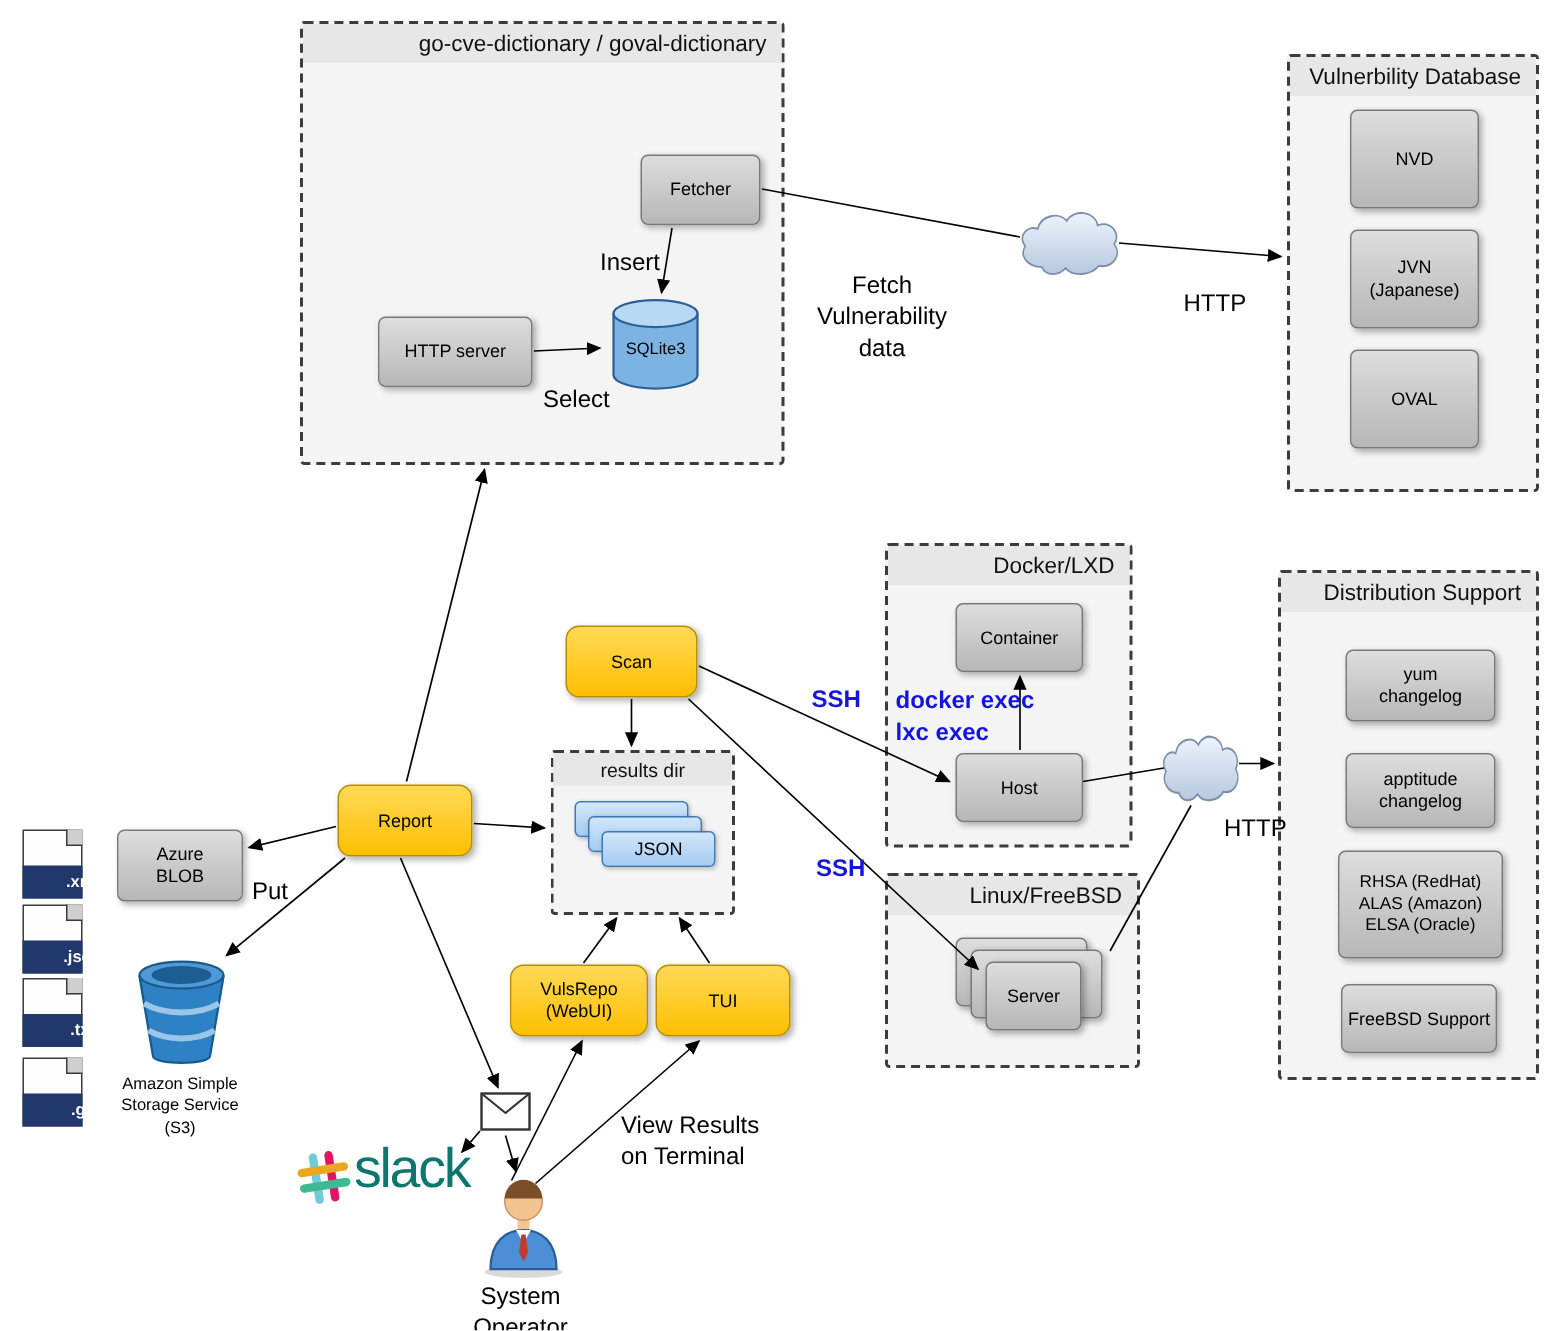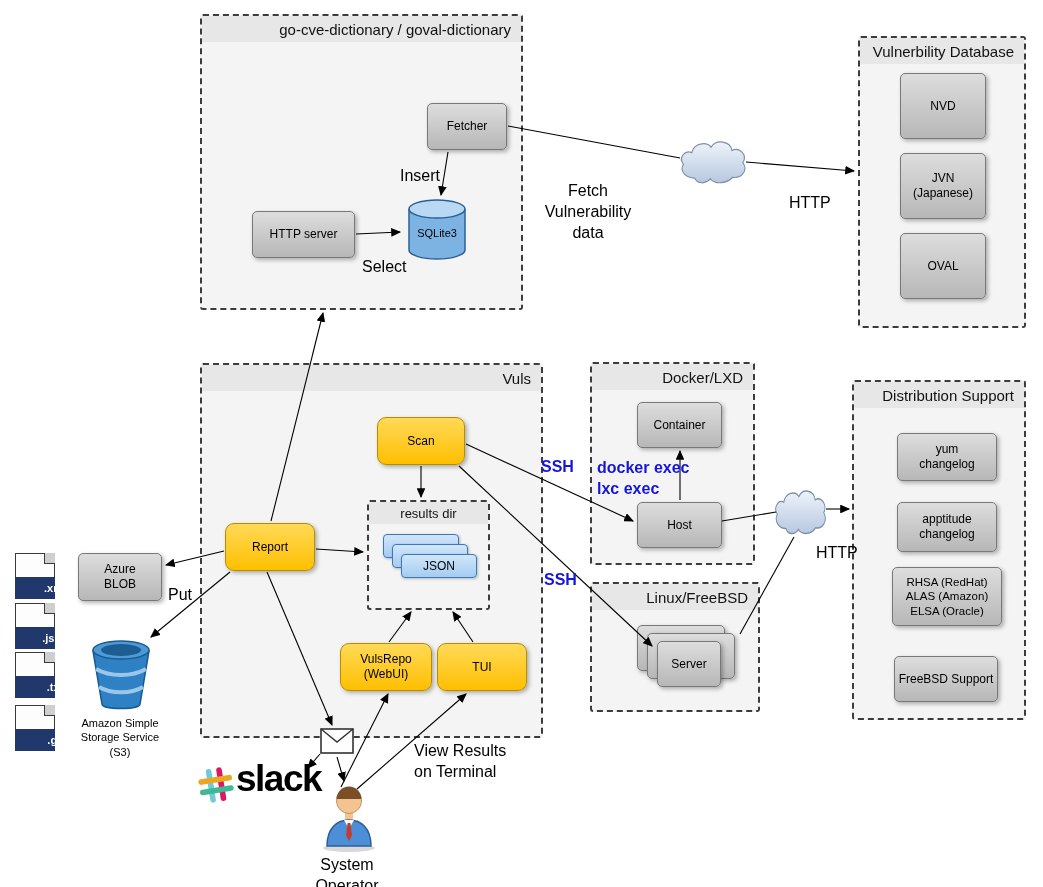--- a/index.html
+++ b/index.html
@@ -33,41 +33,38 @@
 
   .file { position:absolute; width:40px; height:46px; z-index:20; }
   .file .page { position:absolute; inset:0; background:#fdfdfd; border:1.5px solid #3a3a3a; }
   .file .fold { position:absolute; top:0; right:0; width:11px; height:11px;
                 background:#cfcfcf; border-left:1.5px solid #3a3a3a; border-bottom:1.5px solid #3a3a3a;
                 z-index:2; }
   .file .ext { position:absolute; left:0; right:0; bottom:0; height:22px; background:#20386b;
                color:#fff; display:flex; align-items:center; justify-content:center;
                font-size:11px; font-weight:bold; z-index:3;padding-left:40px; }
 
-  .slack-word { position:absolute; font-size:37px; font-weight:bold; color:#000000;
+  .slack-word { position:absolute; font-size:37px; font-weight:normal; color:#0f766e;
                 letter-spacing:-1.5px; z-index:20; }
 
   svg.overlay { position:absolute; left:0; top:0; z-index:50; pointer-events:none; }
 </style>
 </head>
 <body>
 
 <div class="canvas">
 
   <div class="container" style="left:200px;top:14px;width:323px;height:296px">
     <div class="c-title">go-cve-dictionary / goval-dictionary</div>
   </div>
 
   <div class="container" style="left:858px;top:36px;width:168px;height:292px">
     <div class="c-title">Vulnerbility Database</div>
   </div>
 
-  <div class="container" style="left:200px;top:363px;width:343px;height:375px">
-    <div class="c-title">Vuls</div>
-  </div>
 
   <div class="container" style="left:590px;top:362px;width:165px;height:203px">
     <div class="c-title">Docker/LXD</div>
   </div>
 
   <div class="container" style="left:590px;top:582px;width:170px;height:130px">
     <div class="c-title">Linux/FreeBSD</div>
   </div>
 
   <div class="container" style="left:852px;top:380px;width:174px;height:340px">
@@ -108,21 +105,21 @@
   <div class="node gray" style="left:637px;top:502px;width:85px;height:46px">Host</div>
 
   <div class="node gray" style="left:637px;top:625px;width:88px;height:46px"></div>
   <div class="node gray" style="left:647px;top:633px;width:88px;height:46px"></div>
   <div class="node gray" style="left:657px;top:641px;width:64px;height:46px">Server</div>
 
   <div class="node gray" style="left:897px;top:433px;width:100px;height:48px">yum
 changelog</div>
   <div class="node gray" style="left:897px;top:502px;width:100px;height:50px">apptitude
 changelog</div>
-  <div class="node gray" style="left:892px;top:567px;width:110px;height:59px;font-size:11.5px">RHSA (RedHat)
+  <div class="node gray" style="left:892px;top:567px;width:110px;height:72px;font-size:11.5px">RHSA (RedHat)
 ALAS (Amazon)
 ELSA (Oracle)</div>
   <div class="node gray" style="left:894px;top:656px;width:104px;height:46px">FreeBSD Support</div>
 
   <div class="node gray" style="left:78px;top:553px;width:84px;height:48px">Azure
 BLOB</div>
 
   <div class="file" style="left:15px;top:553px">
     <div class="page"></div>
     <div class="fold"></div>

